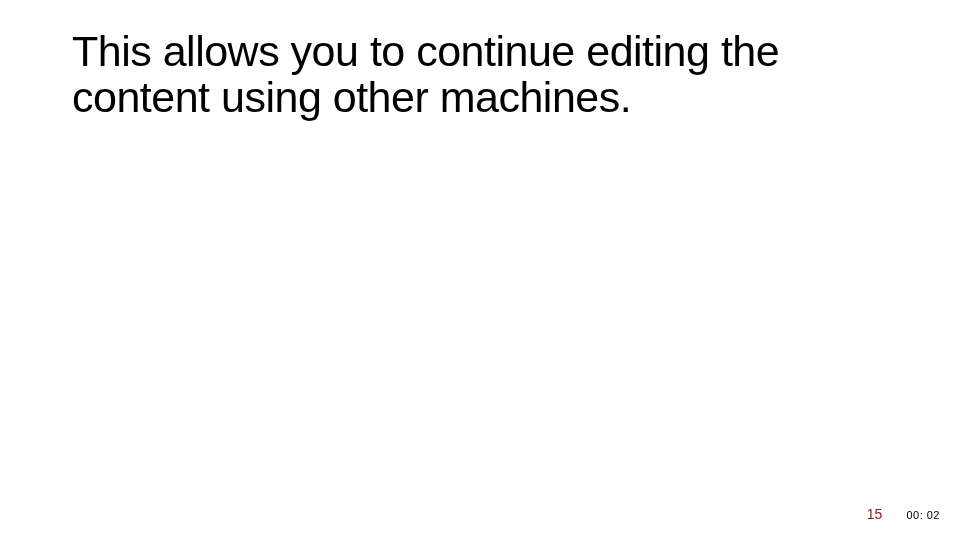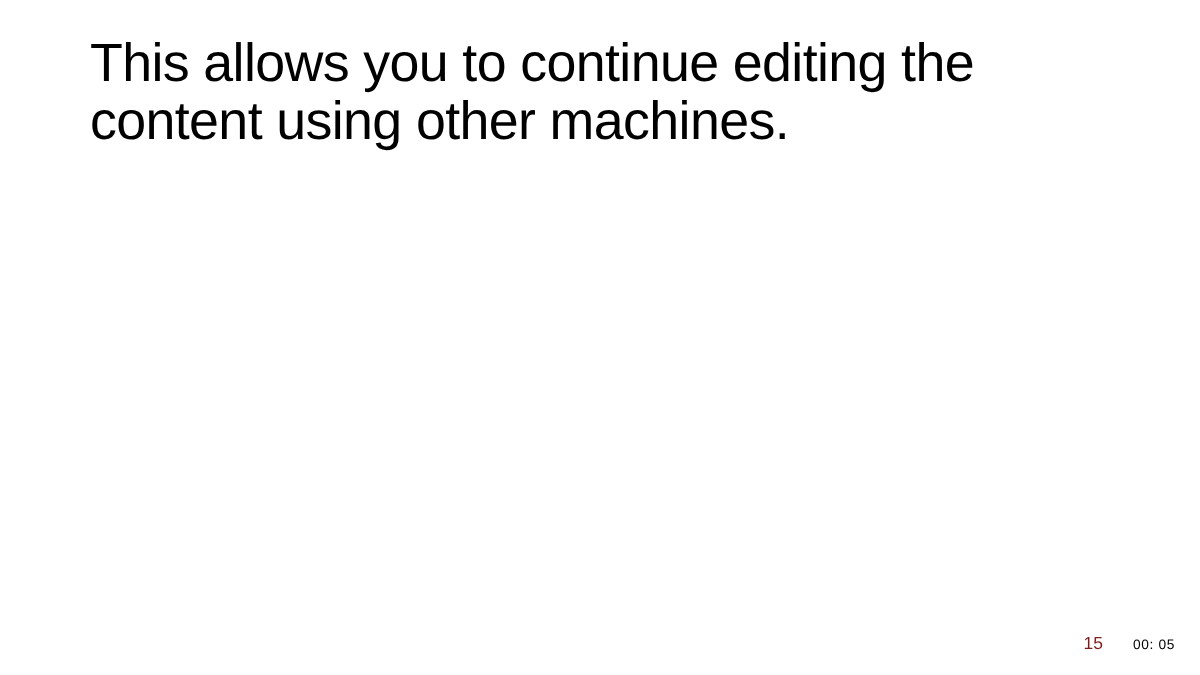--- a/index.html
+++ b/index.html
@@ -47,14 +47,14 @@
   </style>
 </head>
 <body>
 
 <div class="slide-content">
   <h1 class="slide-title">This allows you to continue editing the content using other machines.</h1>
 </div>
 
 <div class="footer">
   <span class="page-number">15</span>
-  <span class="timer">00: 05</span>
+  <span class="timer">00: 02</span>
 </div>
 
 </body></html>

